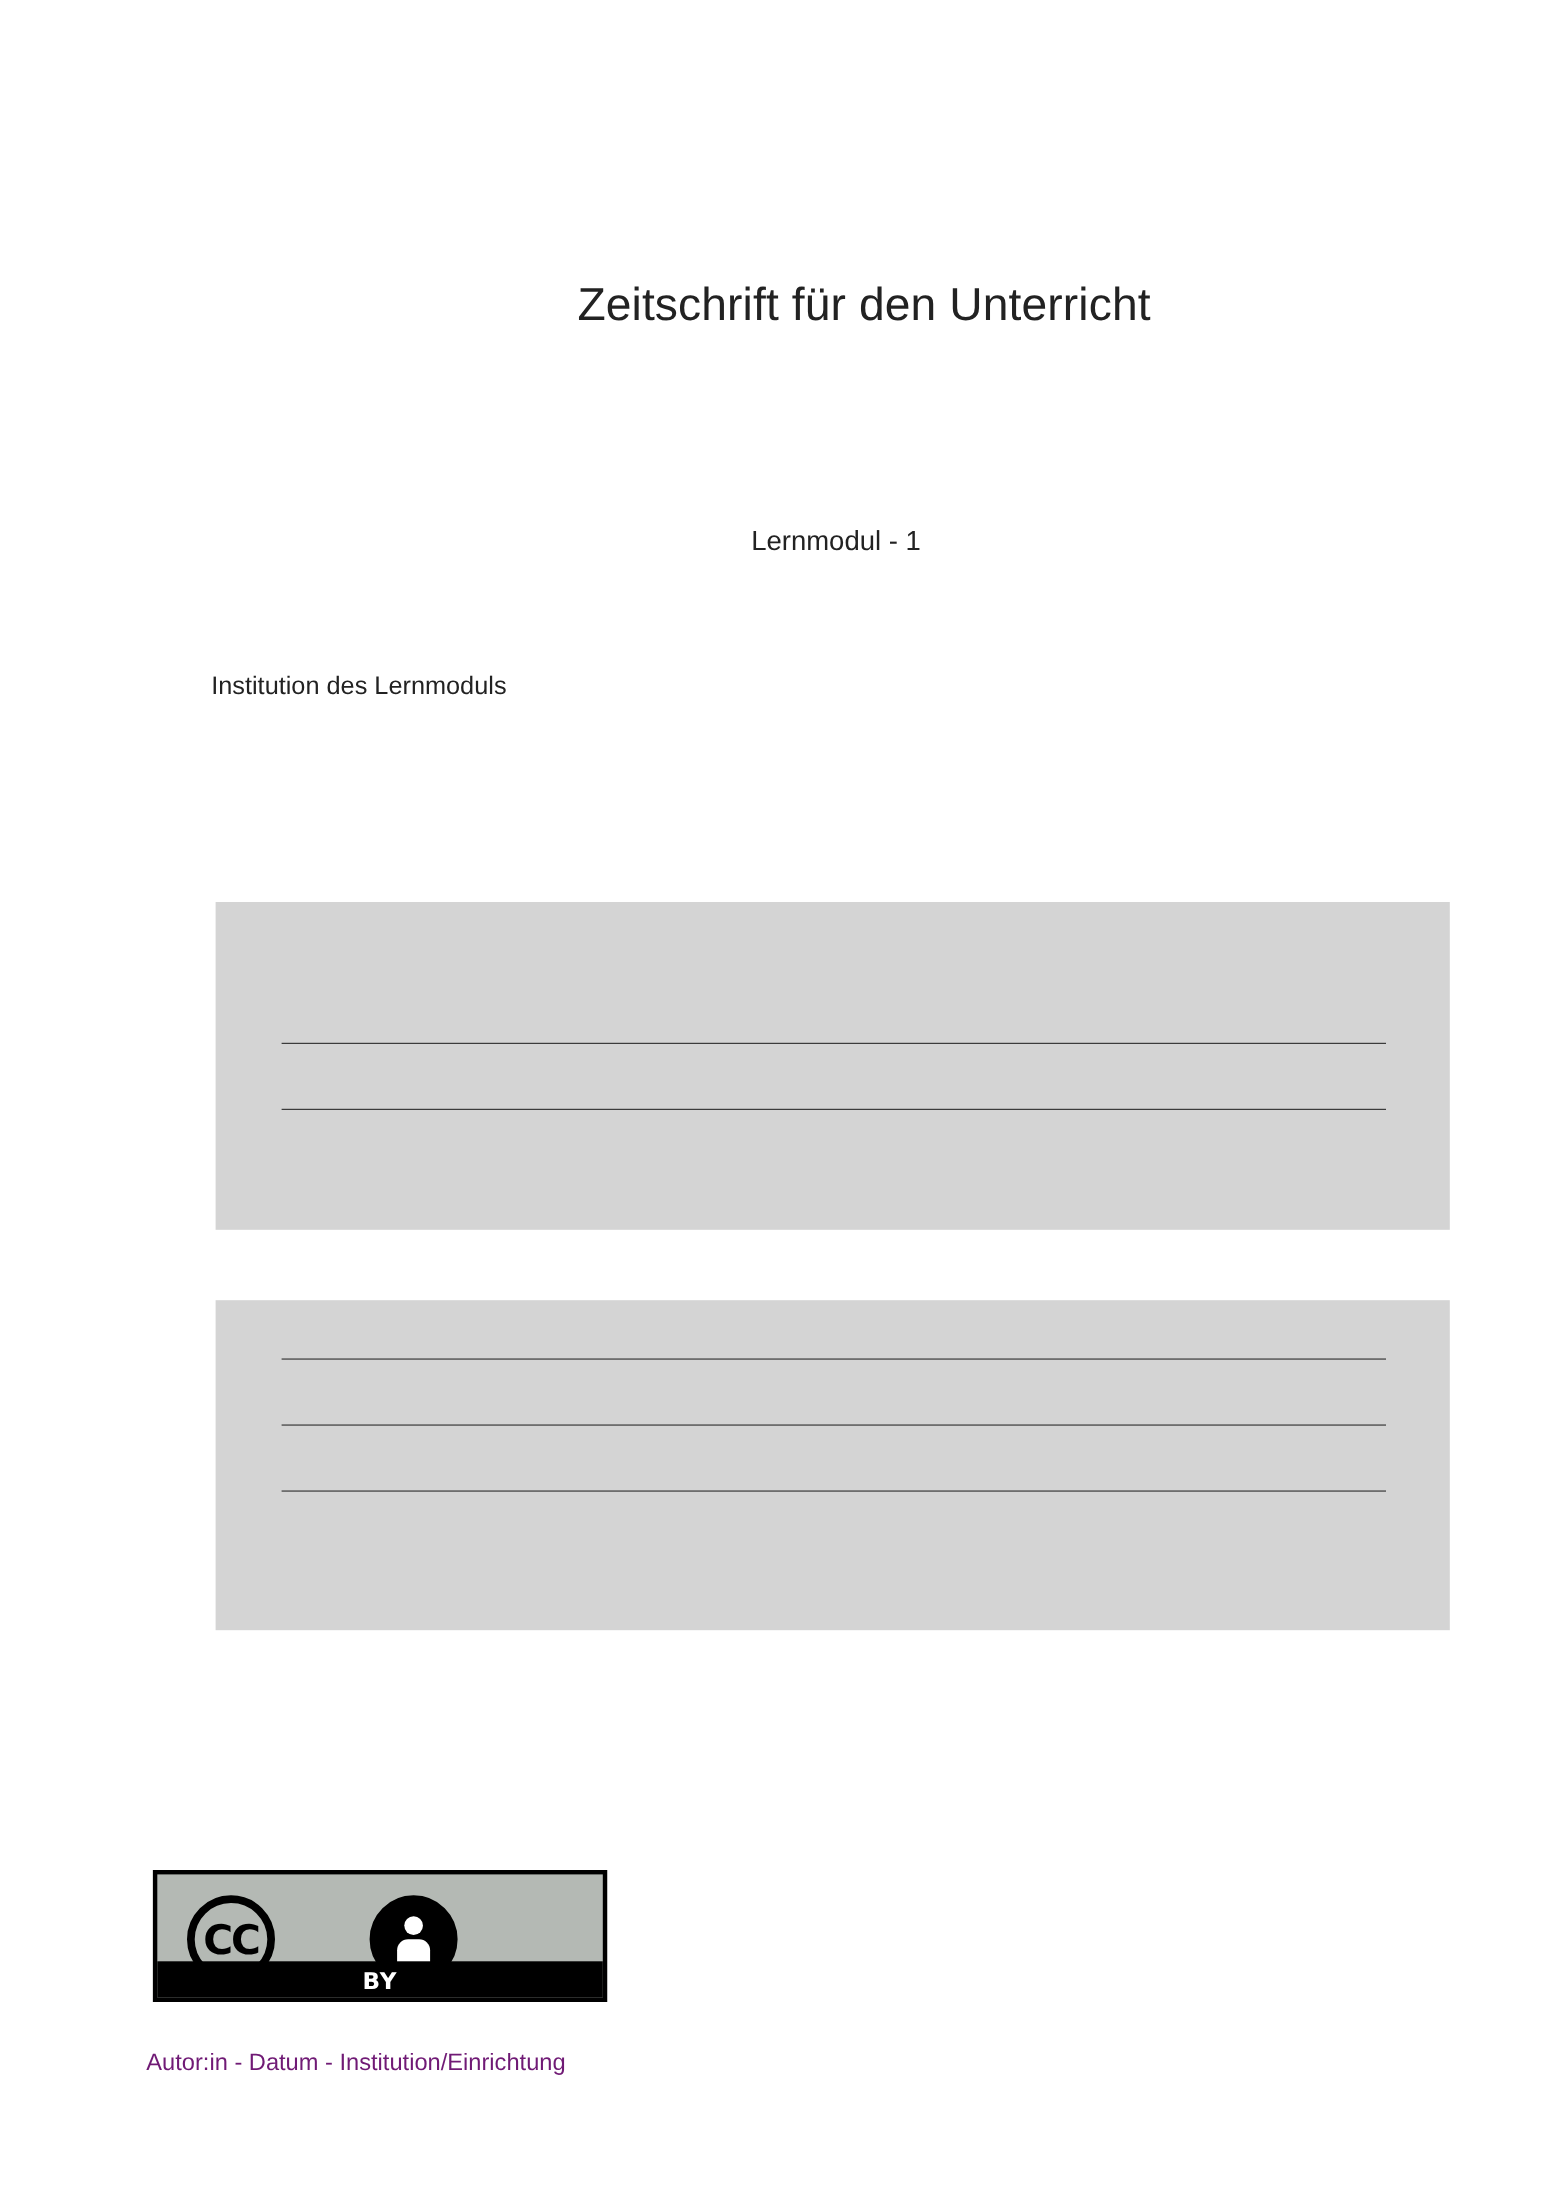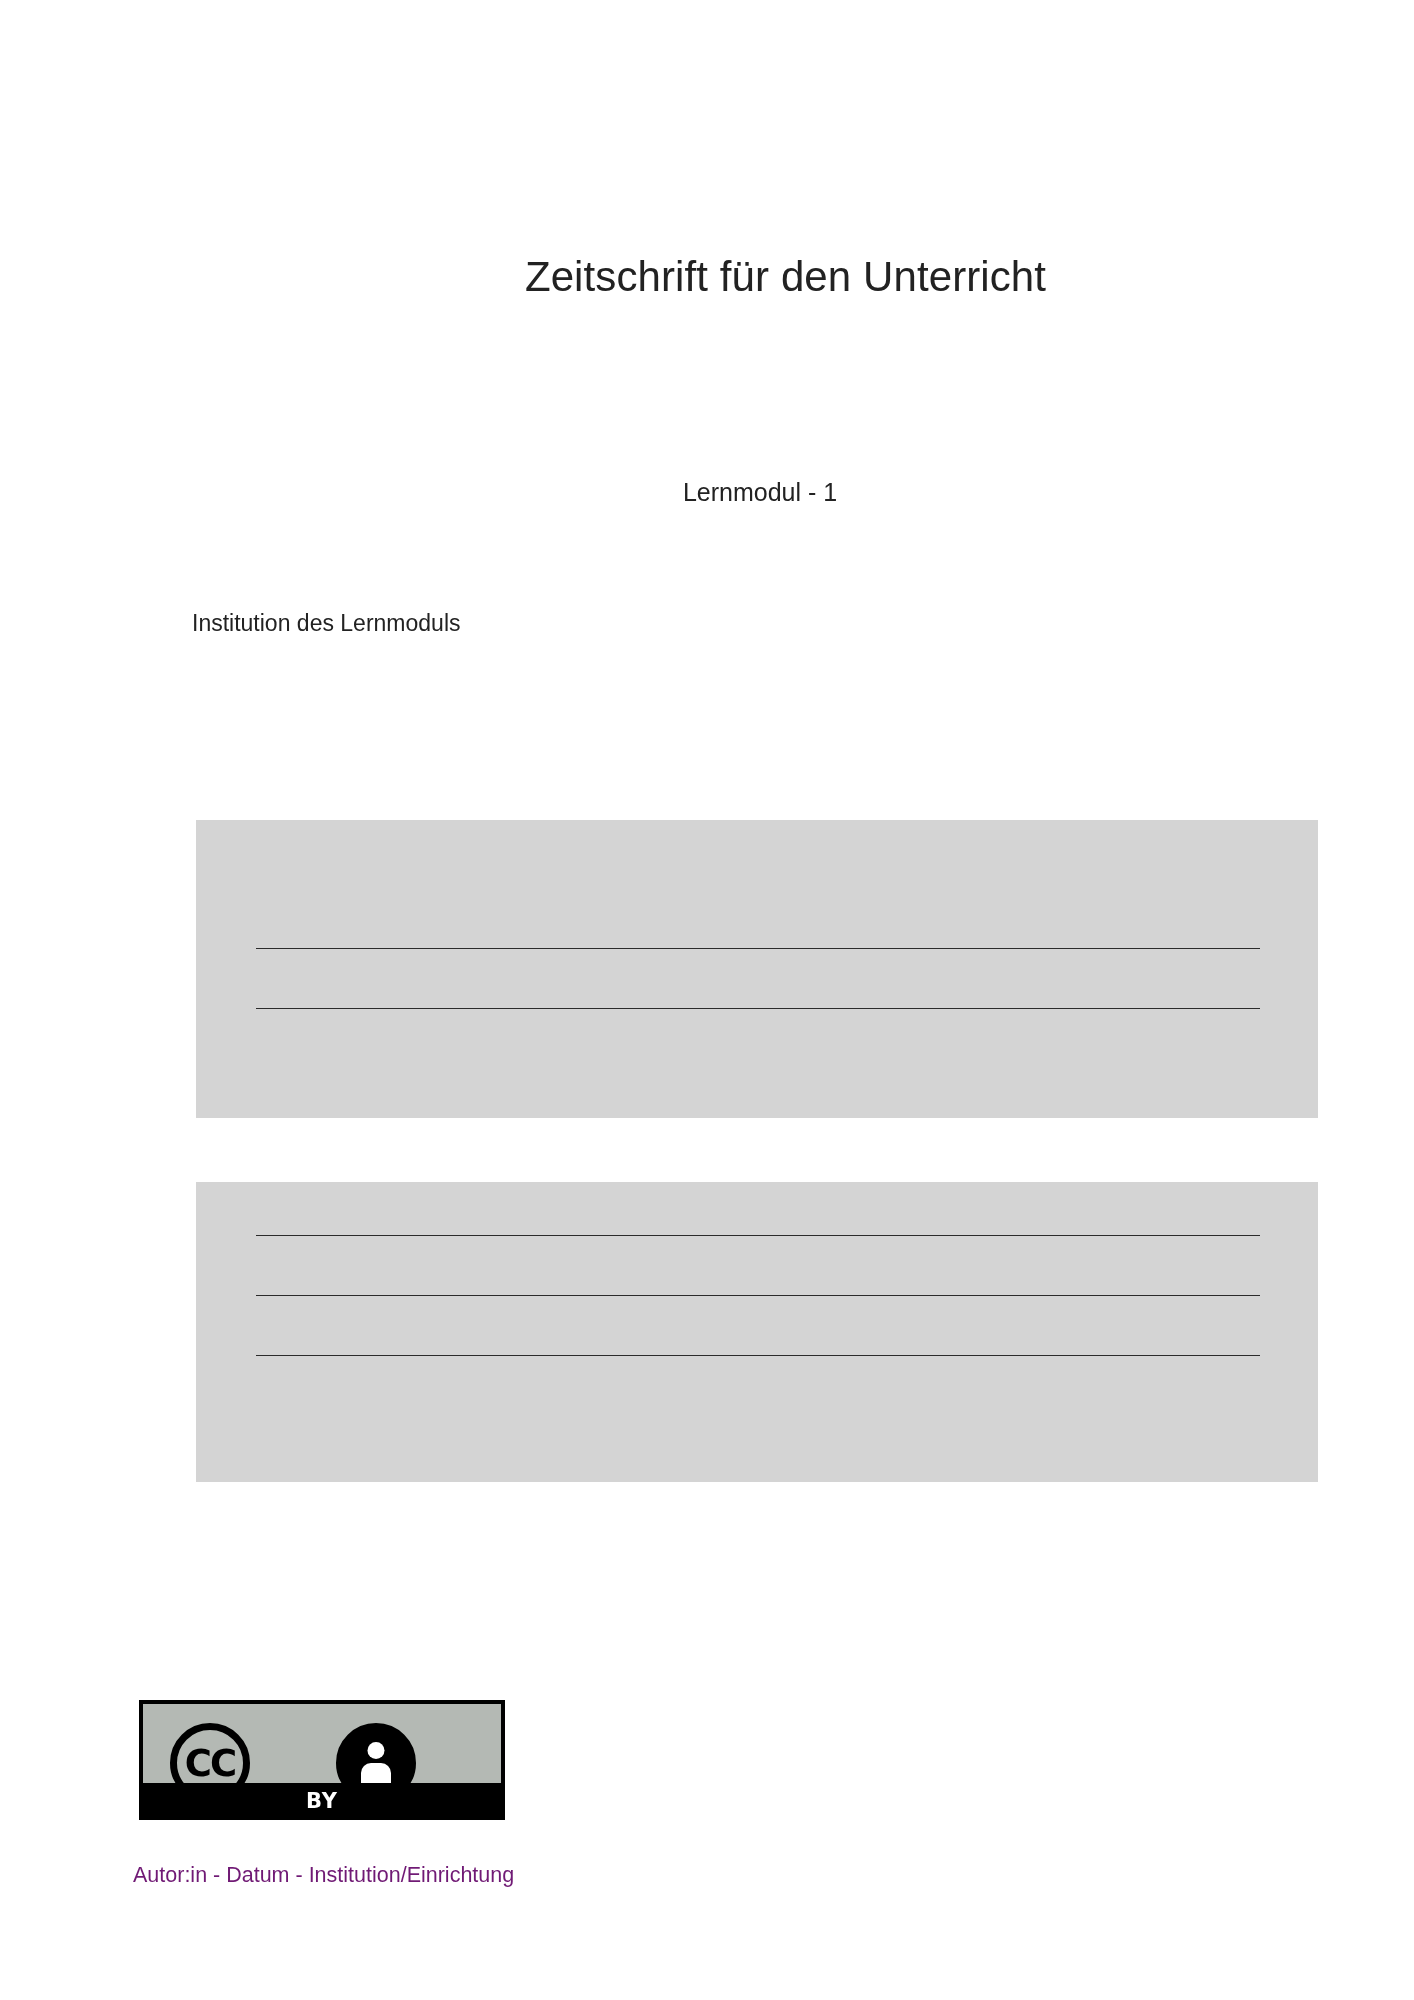--- a/index.html
+++ b/index.html
@@ -87,21 +87,21 @@
     border-top: 1.6px solid #2b2b2b;
     left: 60px;
     width: 1004px;
   }
 
   
   .cc-badge {
     position: absolute;
     left: 139px;
     top: 1700px;
-    width: 366px;
+    width: 413px;
     height: 120px;
     background: #b4b9b4;
     border: 4px solid #000000;
     box-sizing: border-box;
   }
   .cc-badge .bar {
     position: absolute;
     left: 0;
     right: 0;
     bottom: 0;

